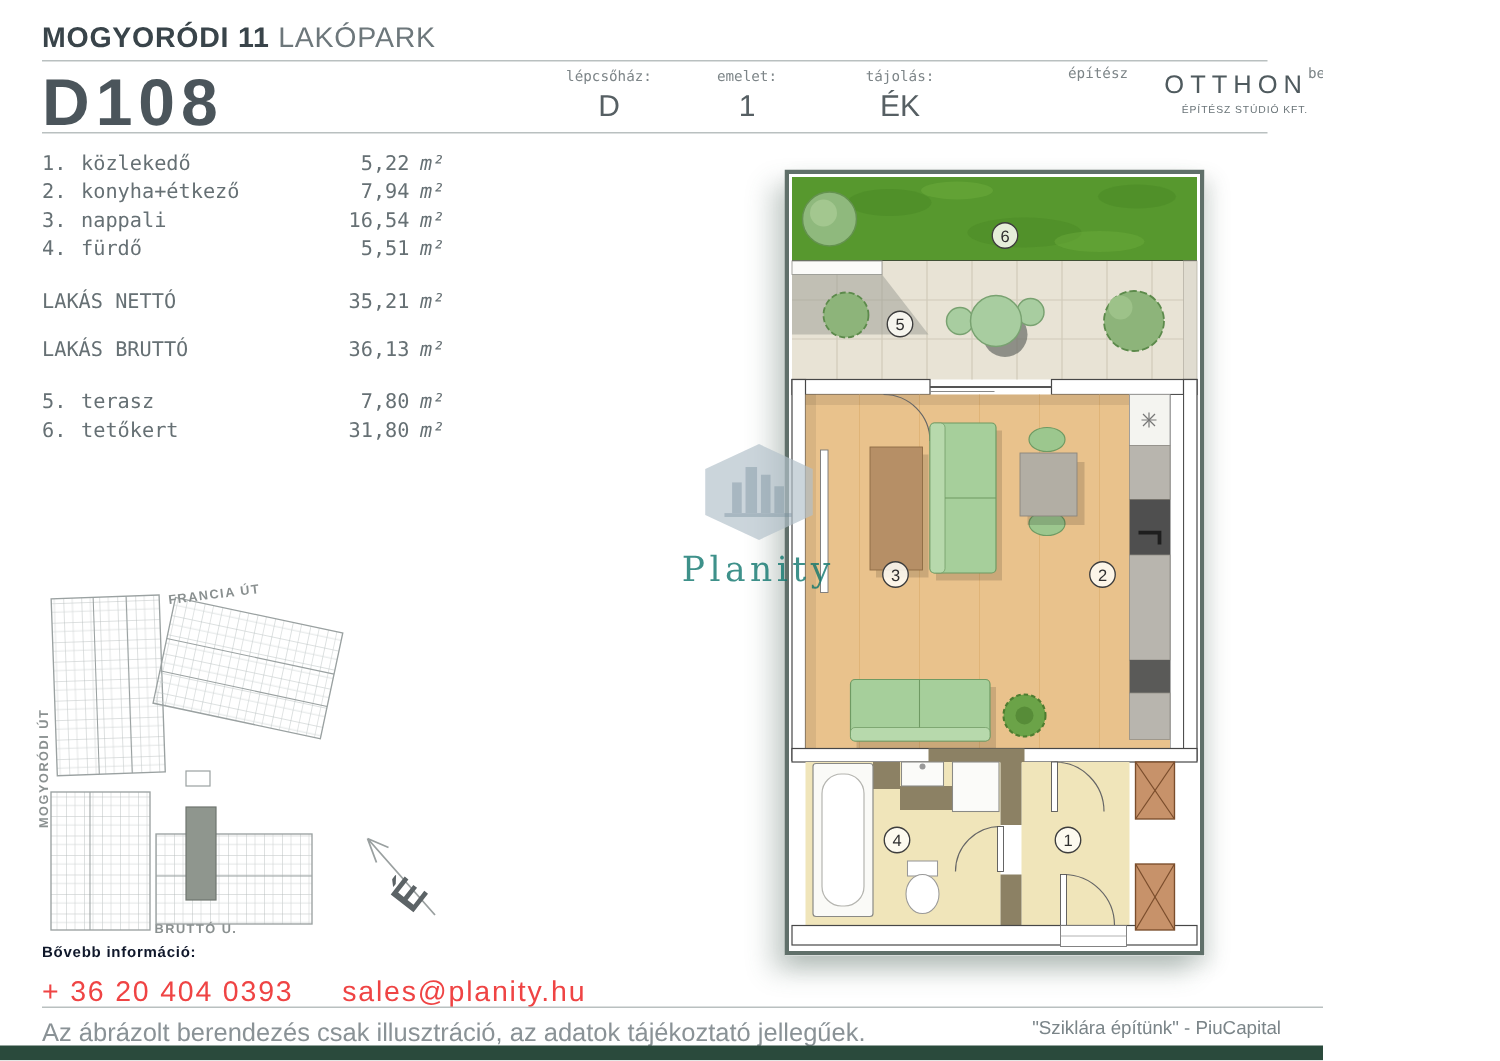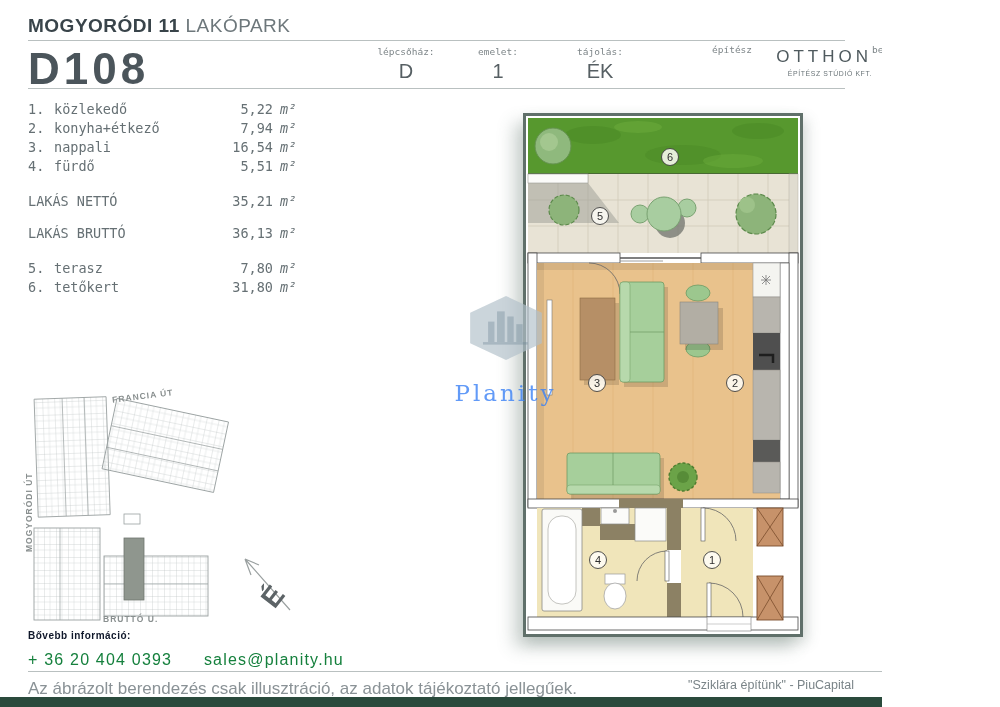--- a/index.html
+++ b/index.html
@@ -30,29 +30,29 @@
   .r-name{flex:1;}
   .r-area{margin-left:auto;}
   .r-unit{margin-left:7px;width:20px;font-style:italic;}
   .gap-md{height:16px;} .gap-sm{height:13px;}
 
   
   .street{position:absolute;font-size:8.5px;color:#8a9090;letter-spacing:1px;font-weight:bold;}
 
   
   .wm{left:443px;top:296px;width:125px;text-align:center;z-index:5;opacity:.8;}
-  .wm .wm-text{font-family:"DejaVu Serif",serif;font-size:23px;letter-spacing:3px;color:#3b82f6;margin-top:16px;}
+  .wm .wm-text{font-family:"DejaVu Serif",serif;font-size:23px;letter-spacing:3px;color:#0f766e;margin-top:2px;}
 
   
   .plan{left:523px;top:113px;width:280px;height:524px;z-index:1;
         box-shadow:-9px 10px 16px rgba(70,95,82,.28), 5px 6px 12px rgba(70,95,82,.18);}
 
   
   .contact-h{left:28px;top:630px;font-size:10px;font-weight:bold;color:#0f172a;letter-spacing:.5px;}
-  .contact-l{left:28px;top:651px;font-size:16px;color:#15803d;letter-spacing:1.2px;}
+  .contact-l{left:28px;top:651px;font-size:19px;color:#ef4444;letter-spacing:1.2px;}
   .contact-l .em{margin-left:26px;}
   .divider{left:28px;top:671px;width:944px;}
   .disclaimer{left:28px;top:679px;font-size:17px;color:#8a9296;}
   .slogan{right:28px;top:678px;font-size:12.5px;color:#7a8488;text-align:right;}
   .greenbar{left:0;top:697px;width:1000px;height:10px;background:#2a4a3c;}
 </style>
 </head>
 <body>
 
 <div id="page">

